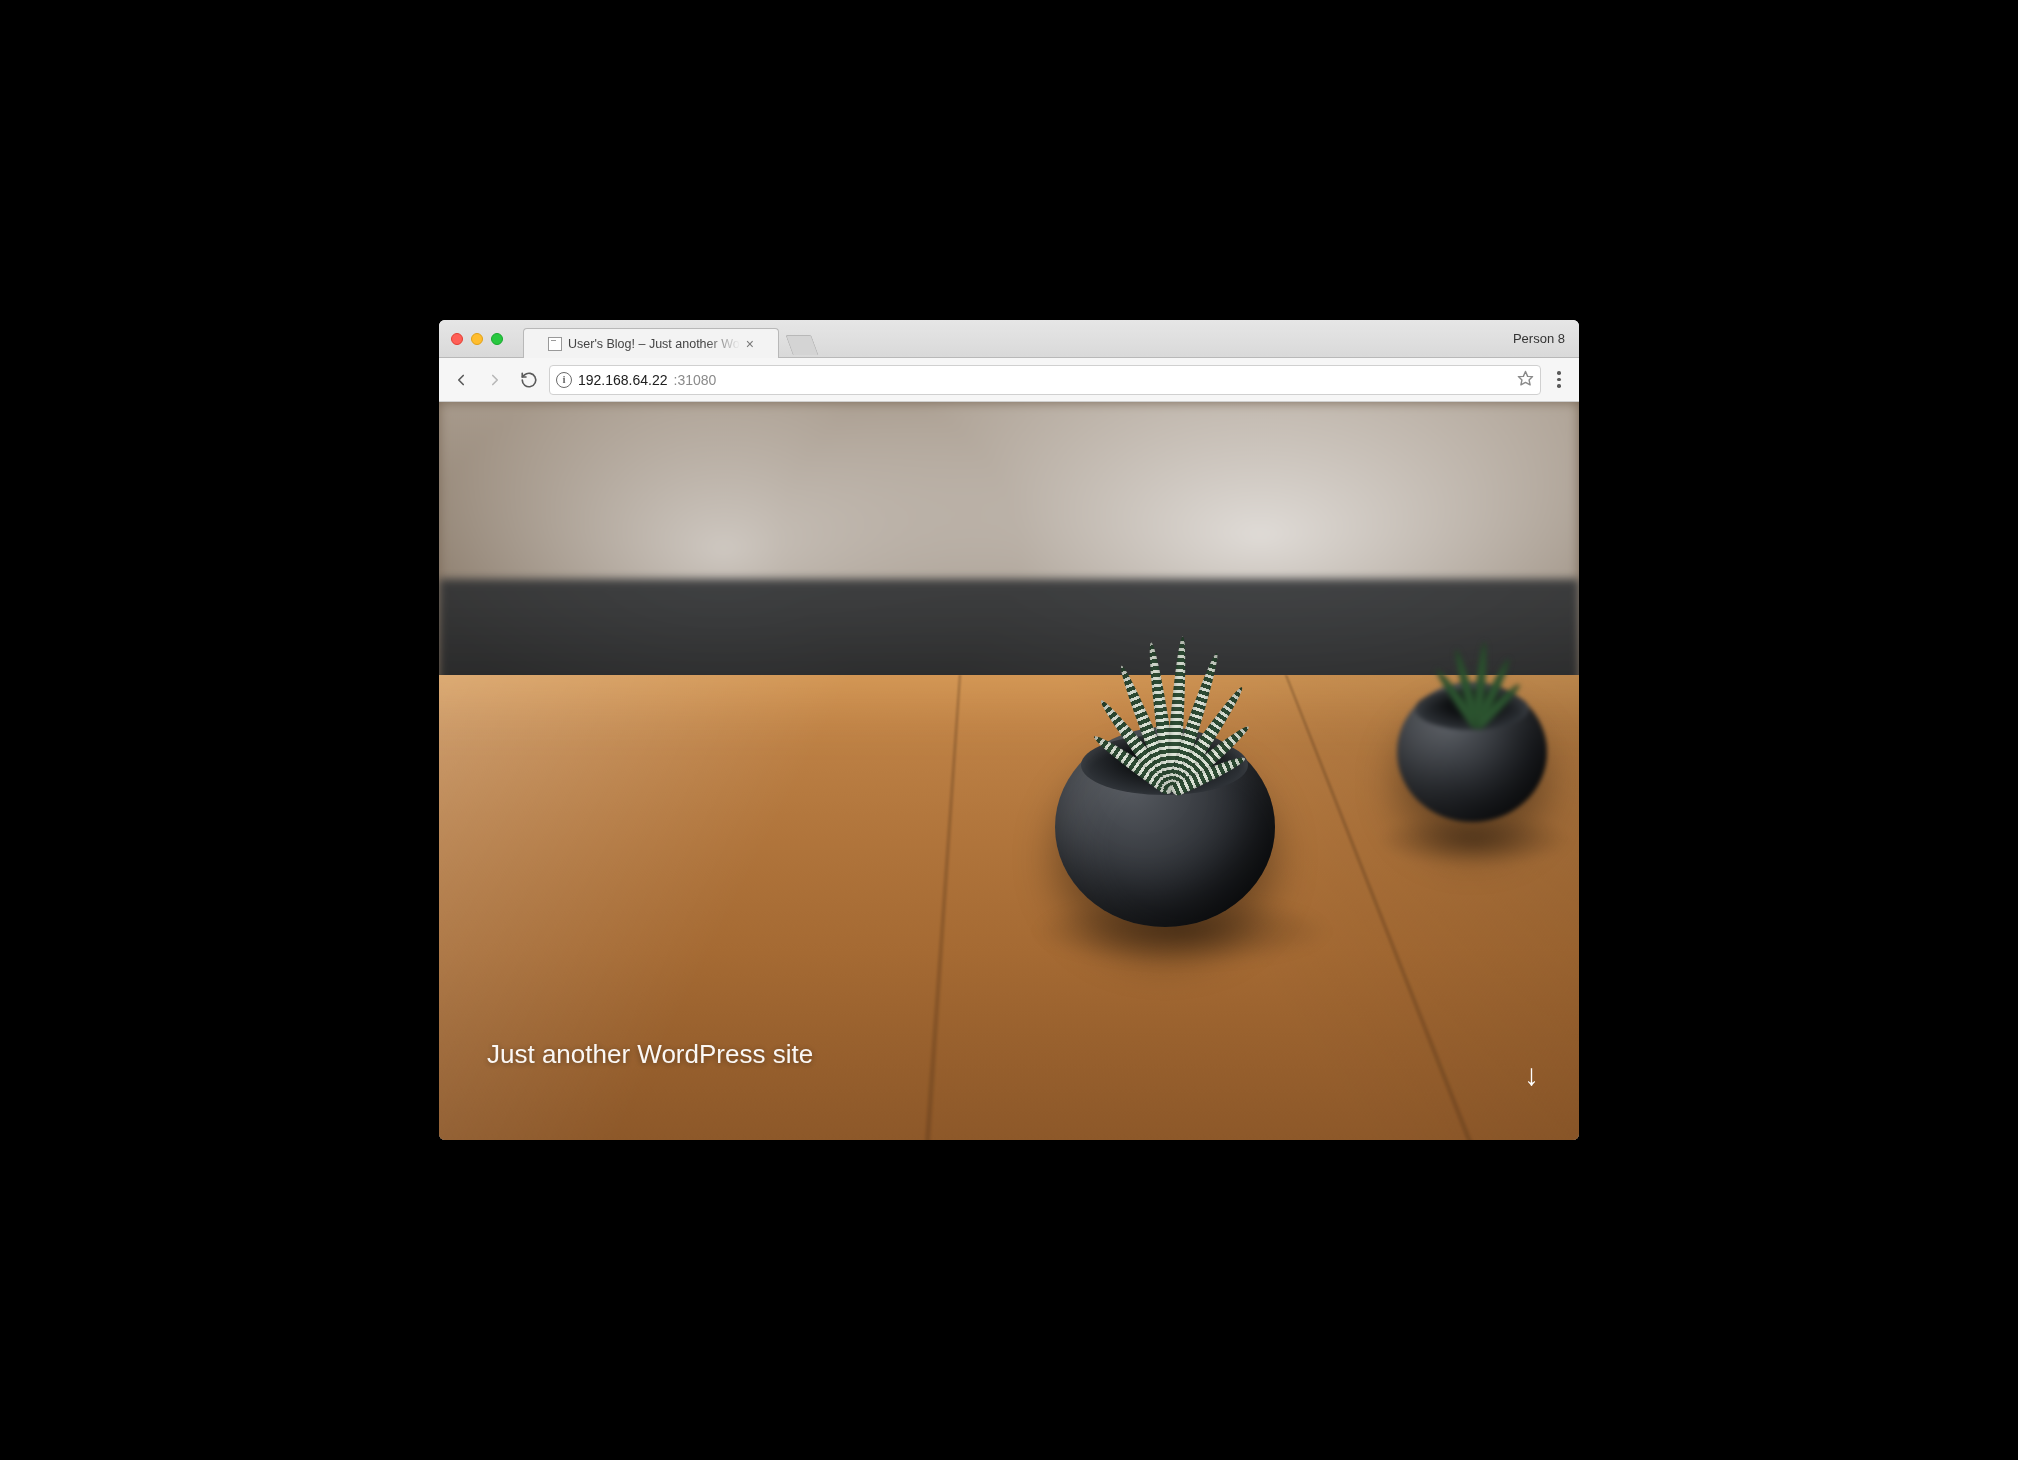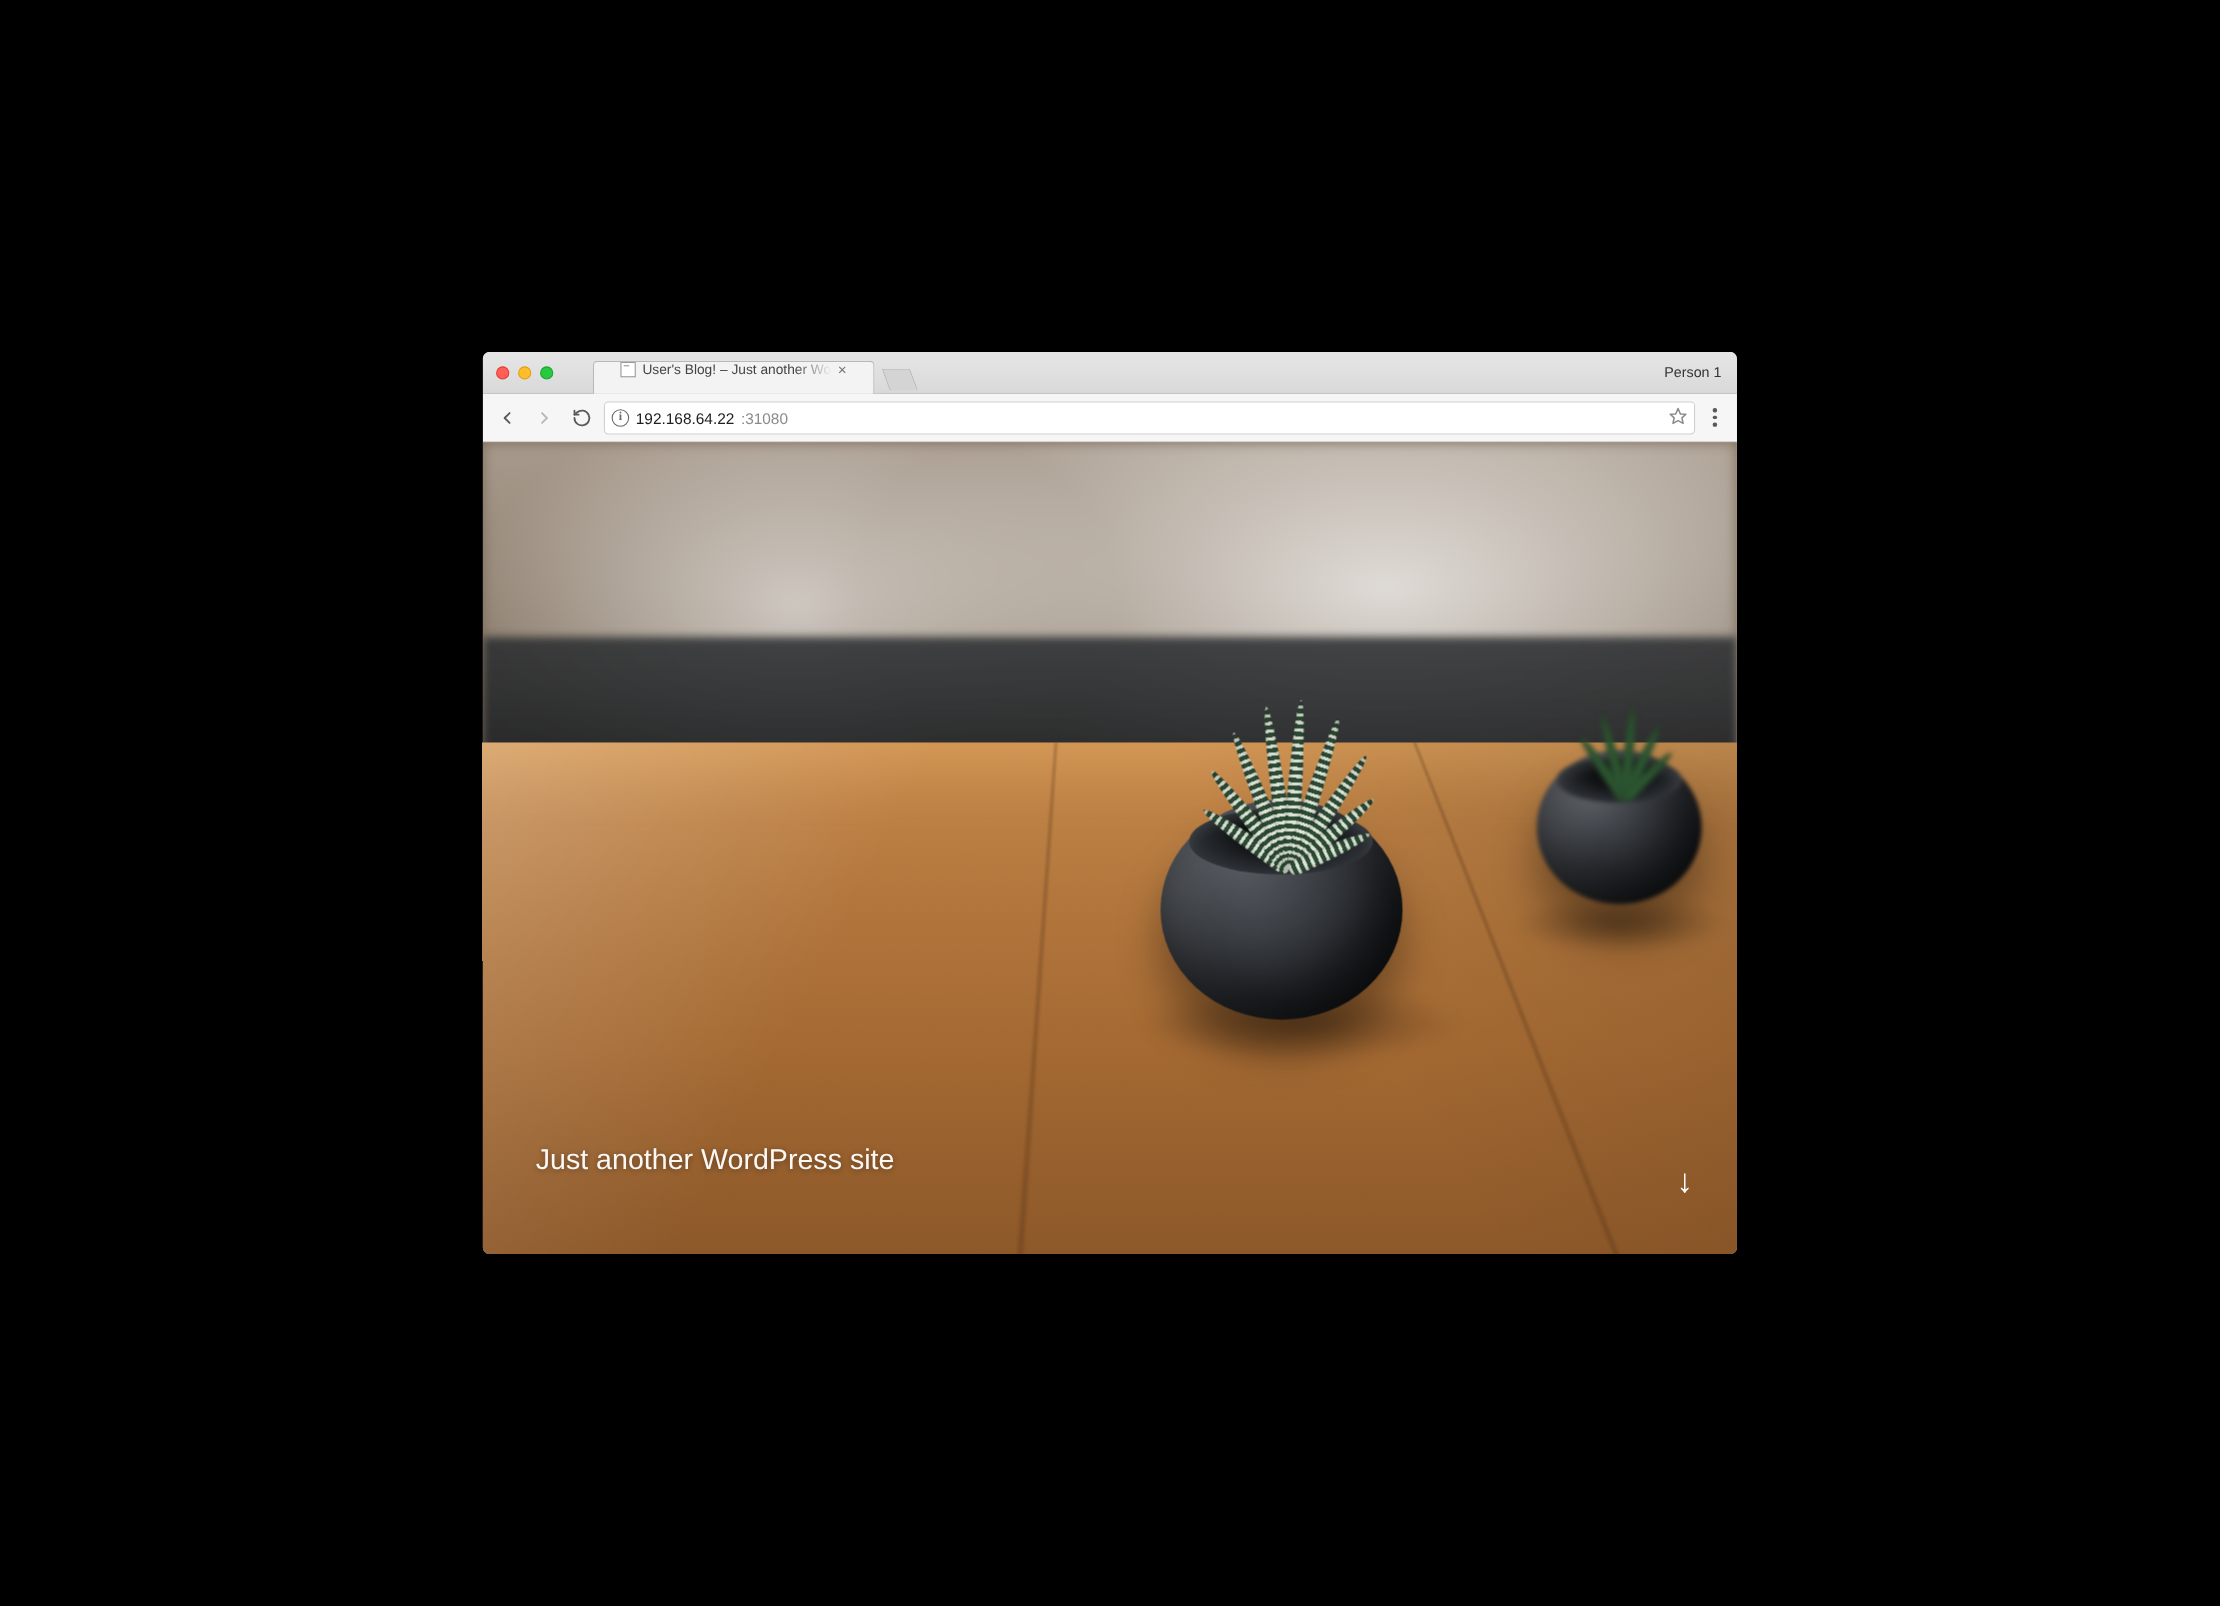--- a/index.html
+++ b/index.html
@@ -45,23 +45,23 @@
   .tl-red    { background:#ff5f57; border:0.5px solid #e33e32; }
   .tl-yellow { background:#ffbd2e; border:0.5px solid #e1a116; }
   .tl-green  { background:#28c840; border:0.5px solid #17a82e; }
   .tab {
     height: 30px;
     background: #f3f3f3;
     border: 1px solid #b8b8b8;
     border-bottom: none;
     border-radius: 4px 4px 0 0;
     display: flex;
-    align-items: flex-start;
+    align-items: center;
     padding: 0 24px;
-    margin-left: 30px;
+    margin-left: 14px;
     max-width: 260px;
     min-width: 200px;
     font-size: 12.5px;
     color: #444;
     gap: 6px;
     position: relative;
     top: 1px;
   }
   .tab .favicon {
     width: 14px; height: 14px;
@@ -273,21 +273,21 @@
       <span class="tl-red"></span>
       <span class="tl-yellow"></span>
       <span class="tl-green"></span>
     </div>
     <div class="tab">
       <span class="favicon"></span>
       <span class="title">User's Blog! – Just another Wo</span>
       <span class="close">×</span>
     </div>
     <div class="newtab"></div>
-    <div class="profile">Person 1</div>
+    <div class="profile">Person 8</div>
   </div>
 
   <div class="toolbar">
     <div class="navbtn">
       <svg viewBox="0 0 24 24" fill="none" stroke="currentColor" stroke-width="2.2" stroke-linecap="round" stroke-linejoin="round">
           <polyline points="15 18 9 12 15 6"></polyline>
         </svg>
     </div>
     <div class="navbtn disabled">
       <svg viewBox="0 0 24 24" fill="none" stroke="currentColor" stroke-width="2.2" stroke-linecap="round" stroke-linejoin="round">

